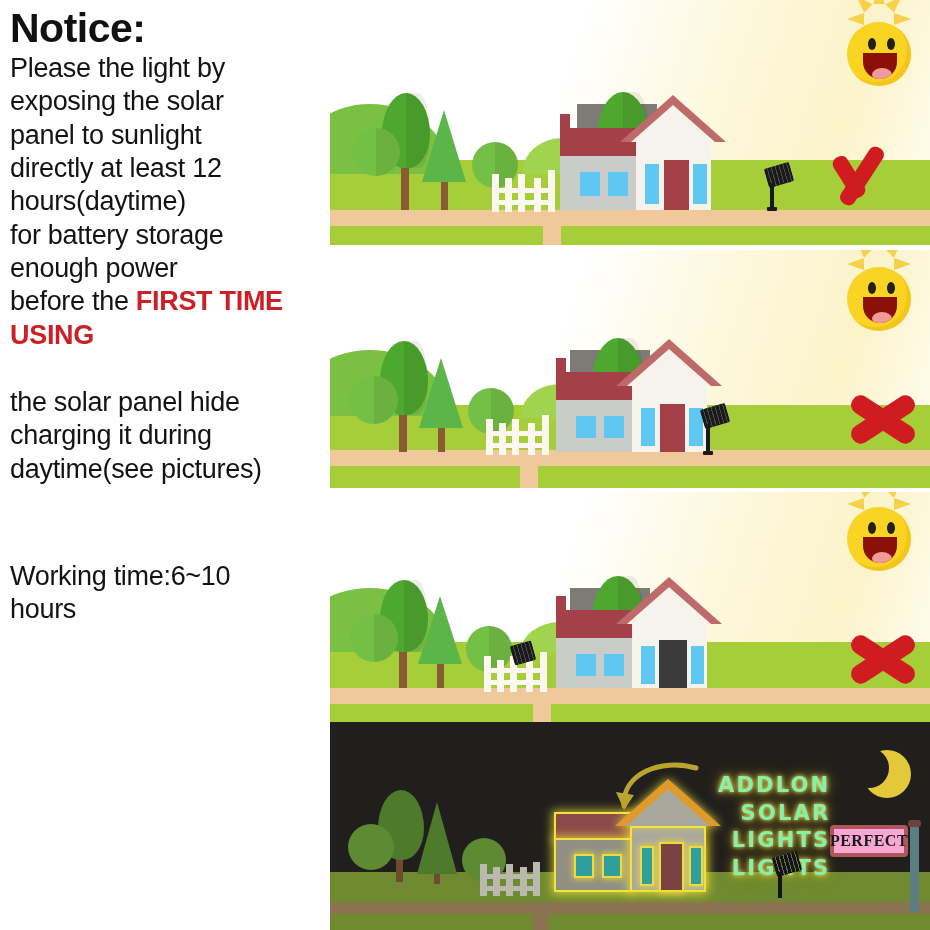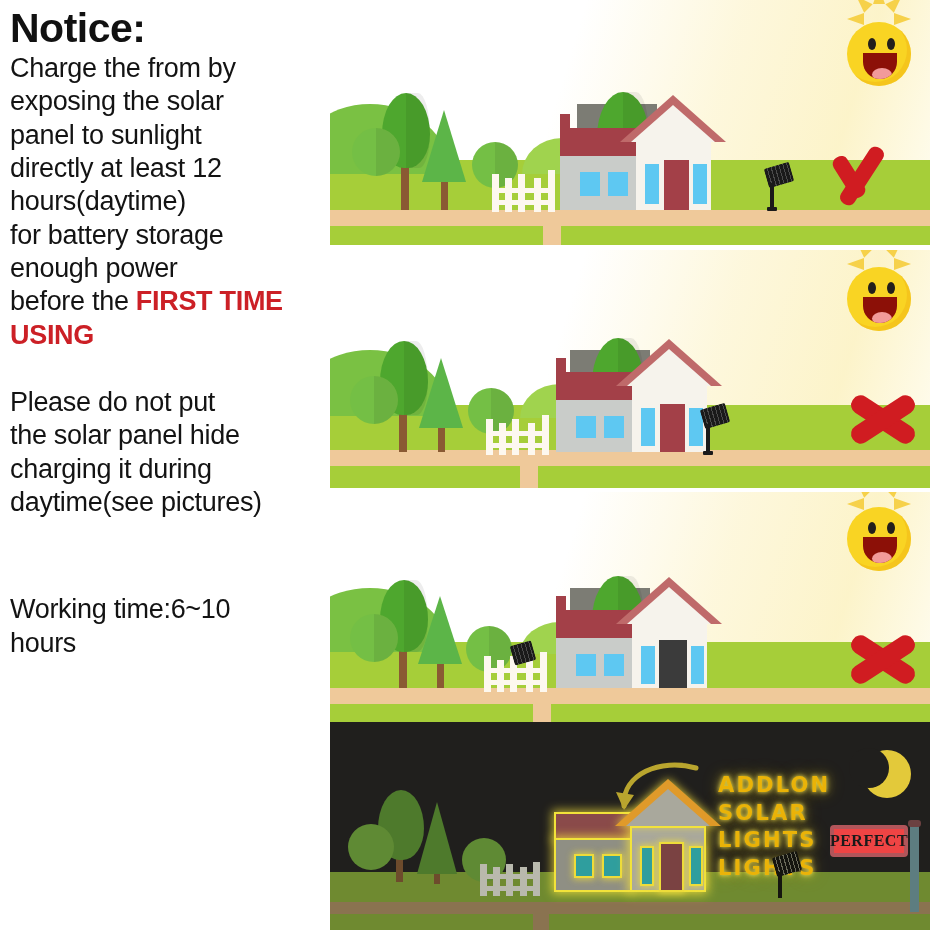--- a/index.html
+++ b/index.html
@@ -113,31 +113,32 @@
   .gh-wallL{position:absolute;background:#8f8f84;border:2px solid #f2e33a;box-sizing:border-box;box-shadow:0 0 9px 2px rgba(247,226,60,0.75);}
   .gh-roofL{position:absolute;background:#8a4a4a;border:2px solid #f2e33a;box-sizing:border-box;box-shadow:0 0 9px 2px rgba(247,226,60,0.7);}
   .gh-wallR{position:absolute;background:#a9a89c;border:2px solid #f2e33a;box-sizing:border-box;box-shadow:0 0 10px 2px rgba(247,226,60,0.8);}
   .gh-gable{position:absolute;width:0;height:0;border-left:53px solid transparent;border-right:53px solid transparent;border-bottom:47px solid #e09a2a;filter:drop-shadow(0 0 5px rgba(247,226,60,0.9));}
   .gh-gable-in{position:absolute;width:0;height:0;border-left:42px solid transparent;border-right:42px solid transparent;border-bottom:37px solid #a9a89c;}
   .gh-win{position:absolute;background:#2f9e9e;border:2px solid #eddc3a;box-sizing:border-box;box-shadow:0 0 7px 1px rgba(237,220,58,0.85);}
   .gh-door{position:absolute;background:#7a4242;border:2px solid #eddc3a;box-sizing:border-box;box-shadow:0 0 7px 1px rgba(237,220,58,0.85);}
 
   .neon-text{
     position:absolute;
-    color:#eab308;font-weight:bold;font-size:21px;line-height:1.32;
+    color:#86efac;font-weight:bold;font-size:21px;line-height:1.32;
     letter-spacing:2.2px;
     text-shadow:0 0 4px rgba(243,226,74,0.95),0 0 10px rgba(243,226,74,0.7),0 0 18px rgba(200,170,20,0.45);
     font-family:"DejaVu Sans", sans-serif;
+    text-align:right;
   }
   .moon{position:absolute;width:48px;height:48px;border-radius:50%;background:#e3c93a;}
   .moon-cut{position:absolute;width:40px;height:40px;border-radius:50%;background:#201f1d;}
 
   .sign{position:absolute;}
   .sign .board{
-    position:absolute;background:#ef4444;border:4px solid #b2555a;border-radius:4px;
+    position:absolute;background:#f9a8d4;border:4px solid #b2555a;border-radius:4px;
     box-sizing:border-box;display:flex;align-items:center;justify-content:center;
   }
   .sign .board span{
     font-family:"Liberation Serif", serif;font-weight:bold;font-size:16px;color:#1a1a1a;letter-spacing:0.5px;
   }
   .sign .pole{position:absolute;width:9px;background:#5d7d80;}
   .sign .cap{position:absolute;width:13px;height:7px;border-radius:3px;background:#6b4141;}
 
   .arrow-svg{position:absolute;}
   .n-lamp .head{
@@ -149,34 +150,33 @@
 </head>
 <body>
 
 <div id="page">
 
   <div class="text-col">
 
     <div class="notice-title">Notice:</div>
 
     <div class="para p1">
-      <div>Charge the from by</div>
+      <div>Please the light by</div>
       <div>exposing the solar</div>
       <div>panel to sunlight</div>
       <div>directly at least 12</div>
       <div>hours(daytime)</div>
       <div>for battery storage</div>
       <div>enough power</div>
       <div><span>before the </span><span class="hl">FIRST TIME USING</span></div>
     </div>
 
     <div class="gap-a"></div>
 
     <div class="para">
-      <div>Please do not put</div>
       <div>the solar panel hide</div>
       <div>charging it during</div>
       <div>daytime(see pictures)</div>
     </div>
 
     <div class="gap-b"></div>
 
 
     <div class="gap-c"></div>
 

